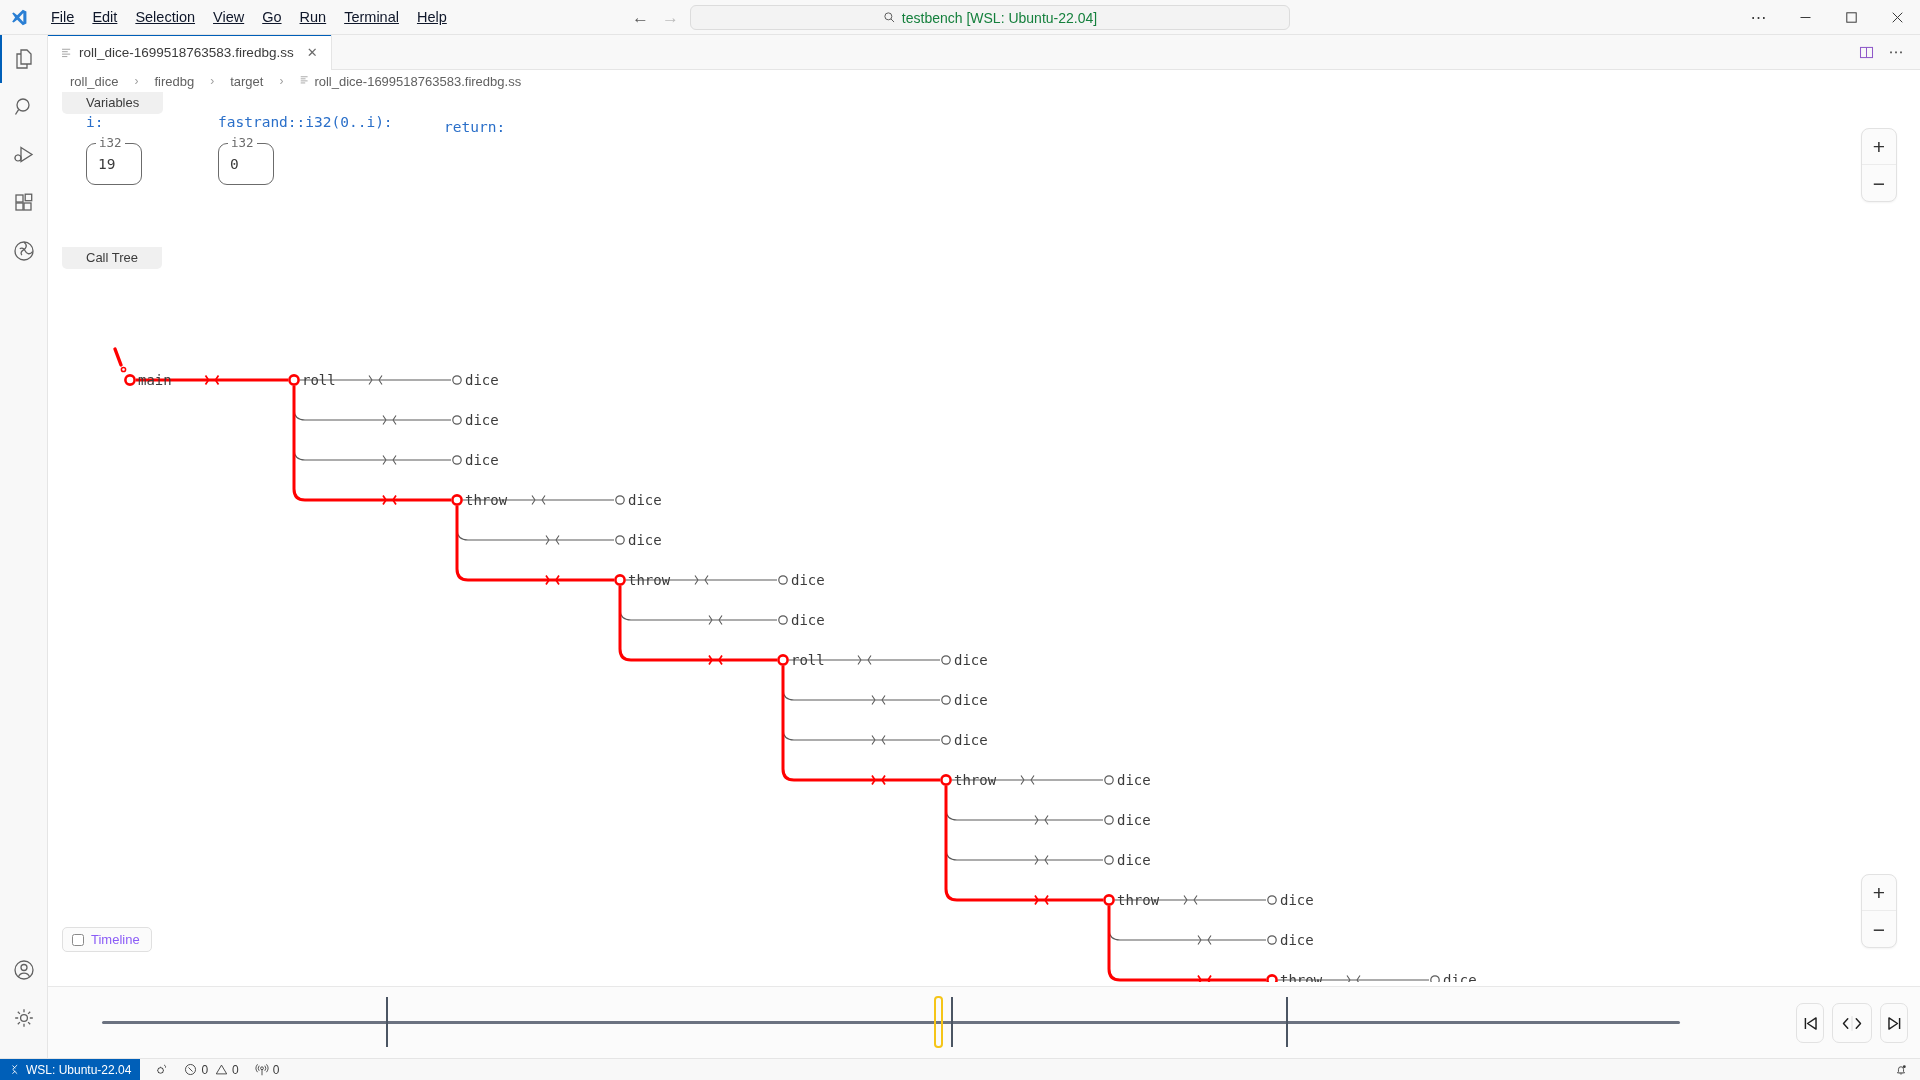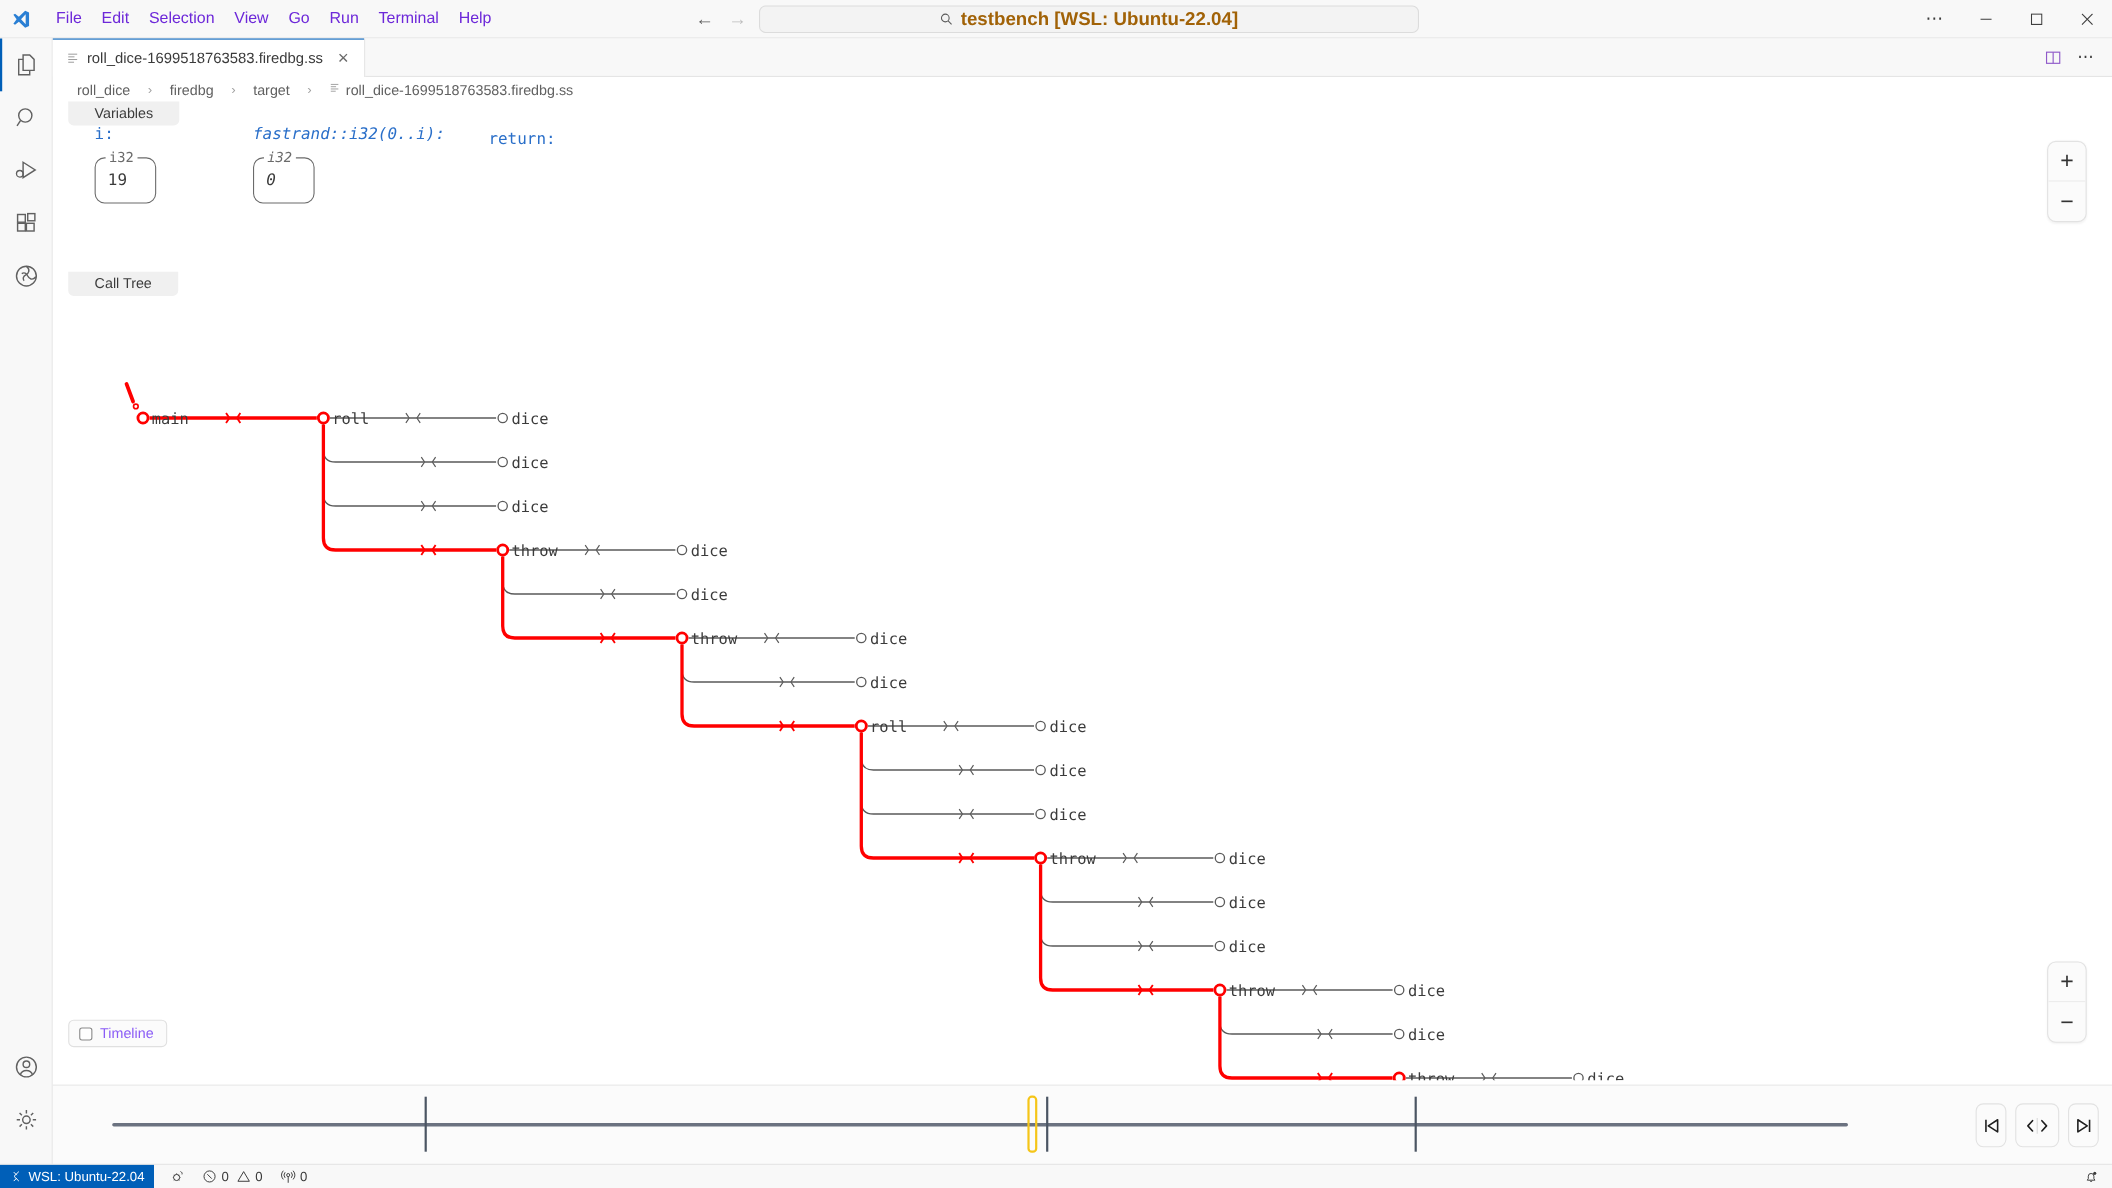--- a/index.html
+++ b/index.html
@@ -15,34 +15,34 @@
 
   
   .titlebar {
     position: absolute; left: 0; top: 0; width: 1920px; height: 35px;
     background: #f8f8f8; border-bottom: 1px solid #e5e5e5;
     display: flex; align-items: center;
   }
   .vscode-logo { width: 36px; height: 35px; display:flex; align-items:center; justify-content:center; }
   .menu { display: flex; align-items: center; height: 35px; margin-left: 6px; }
   .menu-item {
-    font-size: 14.5px; color: #6d28d9; padding: 3px 9px; border-radius: 4px;
-    line-height: 18px; cursor: default; white-space: nowrap;
+    font-size: 14.5px; color: #0f172a; padding: 3px 9px; border-radius: 4px;
+    line-height: 18px; cursor: default; white-space: nowrap; text-decoration: underline;
   }
 
   .navbtns { position: absolute; left: 632px; top: 0; height: 35px; display: flex; align-items: center; gap: 14px; }
   .navarrow { font-size: 17px; color: #5a5a5a; width: 16px; text-align: center; }
   .navarrow.fwd { color: #bdbdbd; }
 
   .cmdcenter {
     position: absolute; left: 690px; top: 5px; width: 600px; height: 25px;
     background: #f3f3f3; border: 1px solid #dcdcdc; border-radius: 6px;
     display: flex; align-items: center; justify-content: center; gap: 6px;
   }
-  .cmdcenter .txt { font-size: 17px; color: #a16207; font-weight: bold; }
+  .cmdcenter .txt { font-size: 14px; color: #15803d; }
 
   .winbtns { position: absolute; right: 0; top: 0; height: 35px; display: flex; align-items: center; }
   .winbtn { width: 46px; height: 35px; display: flex; align-items: center; justify-content: center; color: #3b3b3b; }
 
   
   .activitybar {
     position: absolute; left: 0; top: 35px; width: 48px; height: 1033px;
     background: #f8f8f8; border-right: 1px solid #e5e5e5;
     display: flex; flex-direction: column; align-items: center;
   }
@@ -357,21 +357,21 @@
     <div class="vars-panel">
 
       <div class="var-col" style="left:38px; top:0;">
         <div class="var-name">i:</div>
         <div class="typebox" style="margin-top:13px; width:56px; height:42px; display:flex; align-items:center; padding-left:11px;">
           <span class="legend">i32</span>
           <span class="boxval">19</span>
         </div>
       </div>
 
-      <div class="var-col" style="left:182px; top:0;font-style:italic;">
+      <div class="var-col" style="left:170px; top:0;">
         <div class="var-name">fastrand::i32(0..i):</div>
         <div class="typebox" style="margin-top:13px; width:56px; height:42px; display:flex; align-items:center; padding-left:11px;">
           <span class="legend">i32</span>
           <span class="boxval">0</span>
         </div>
       </div>
 
       <div class="var-col" style="left:396px; top:5px;">
         <div class="var-name">return:</div>
       </div>

